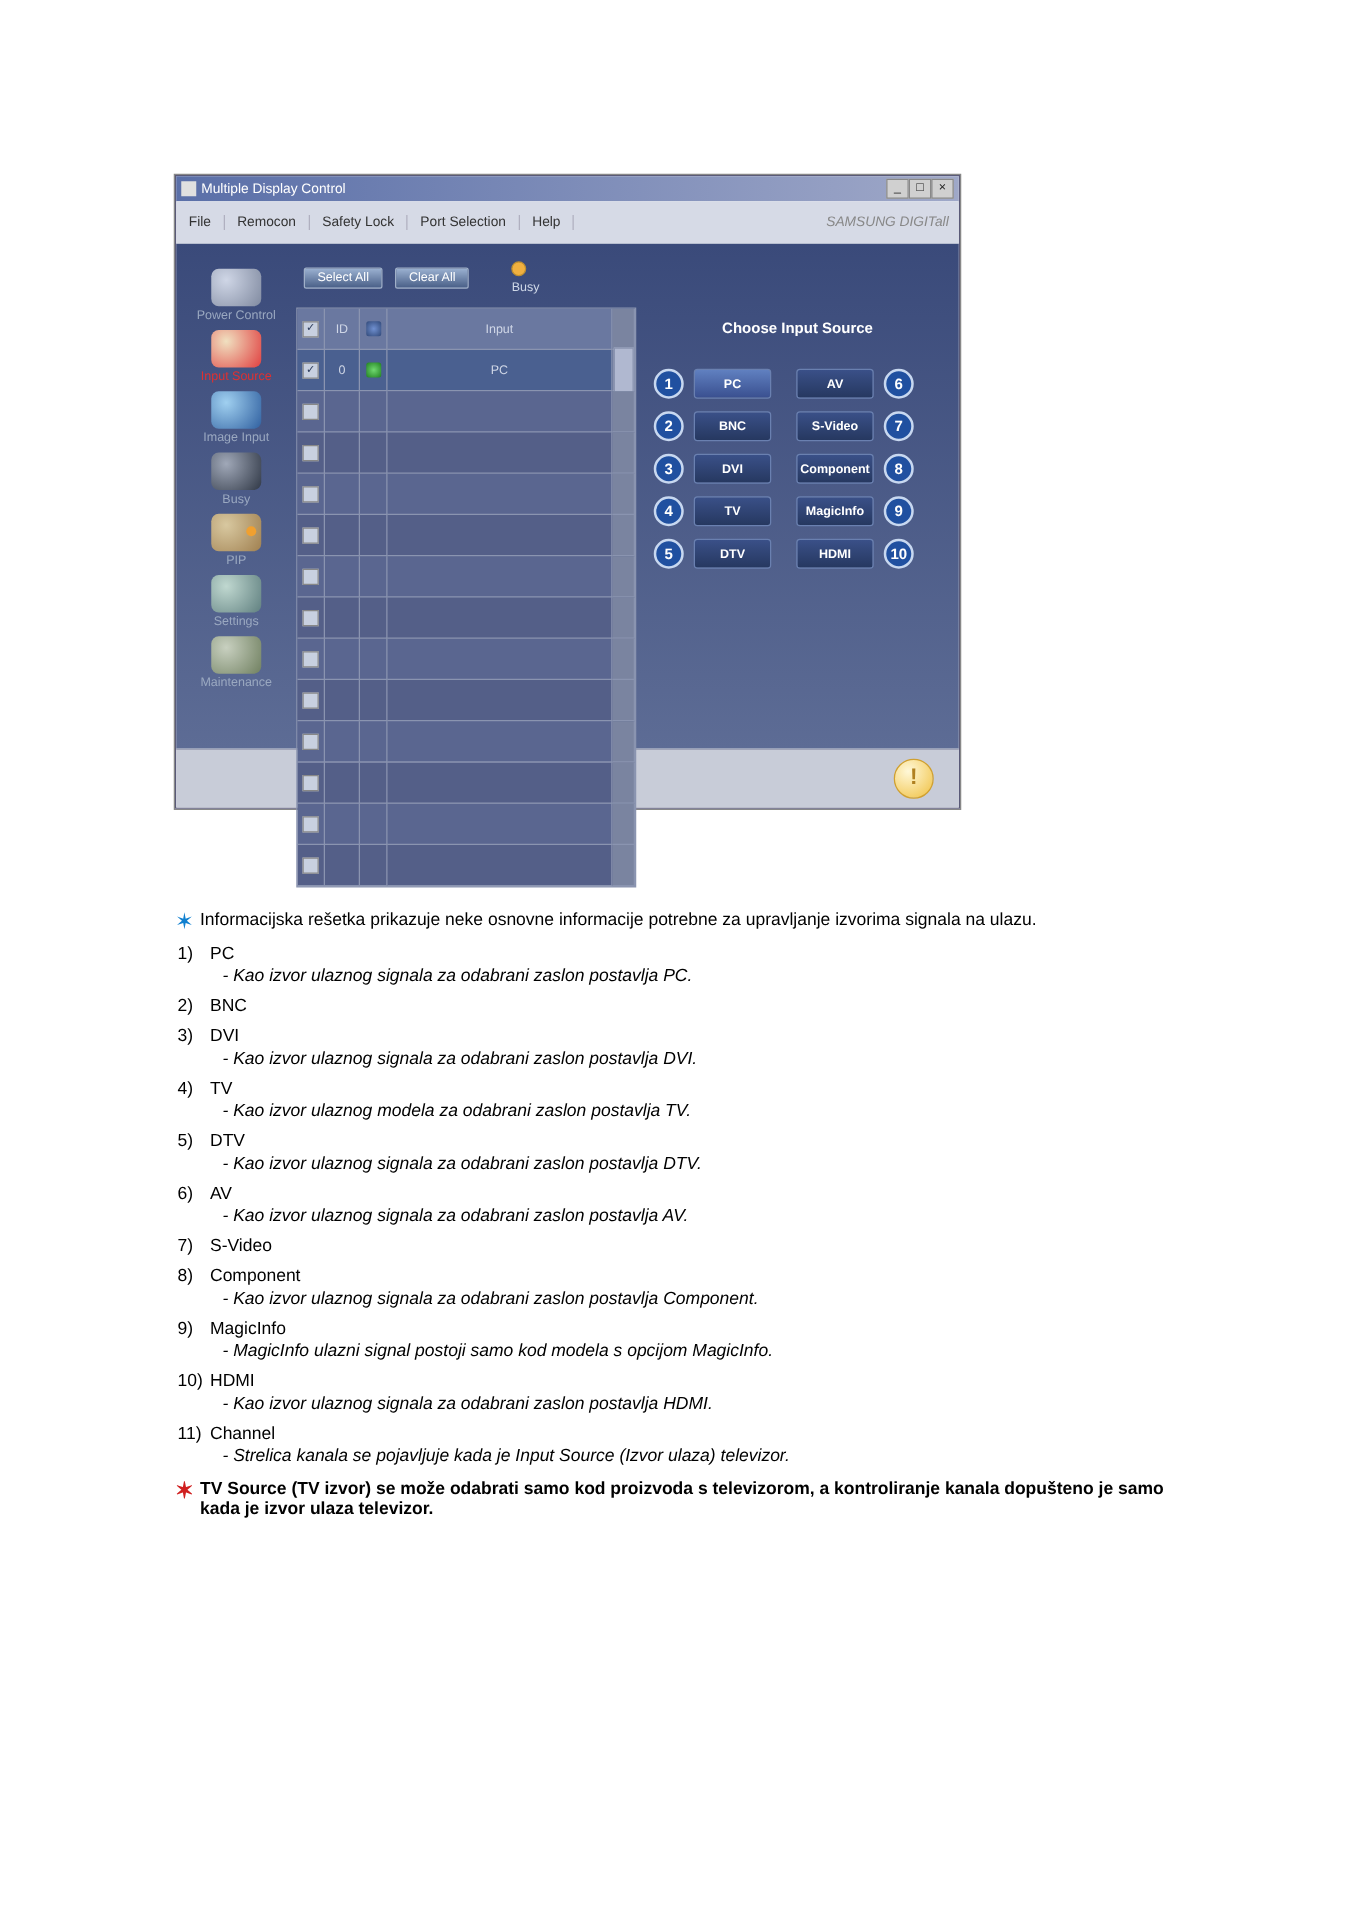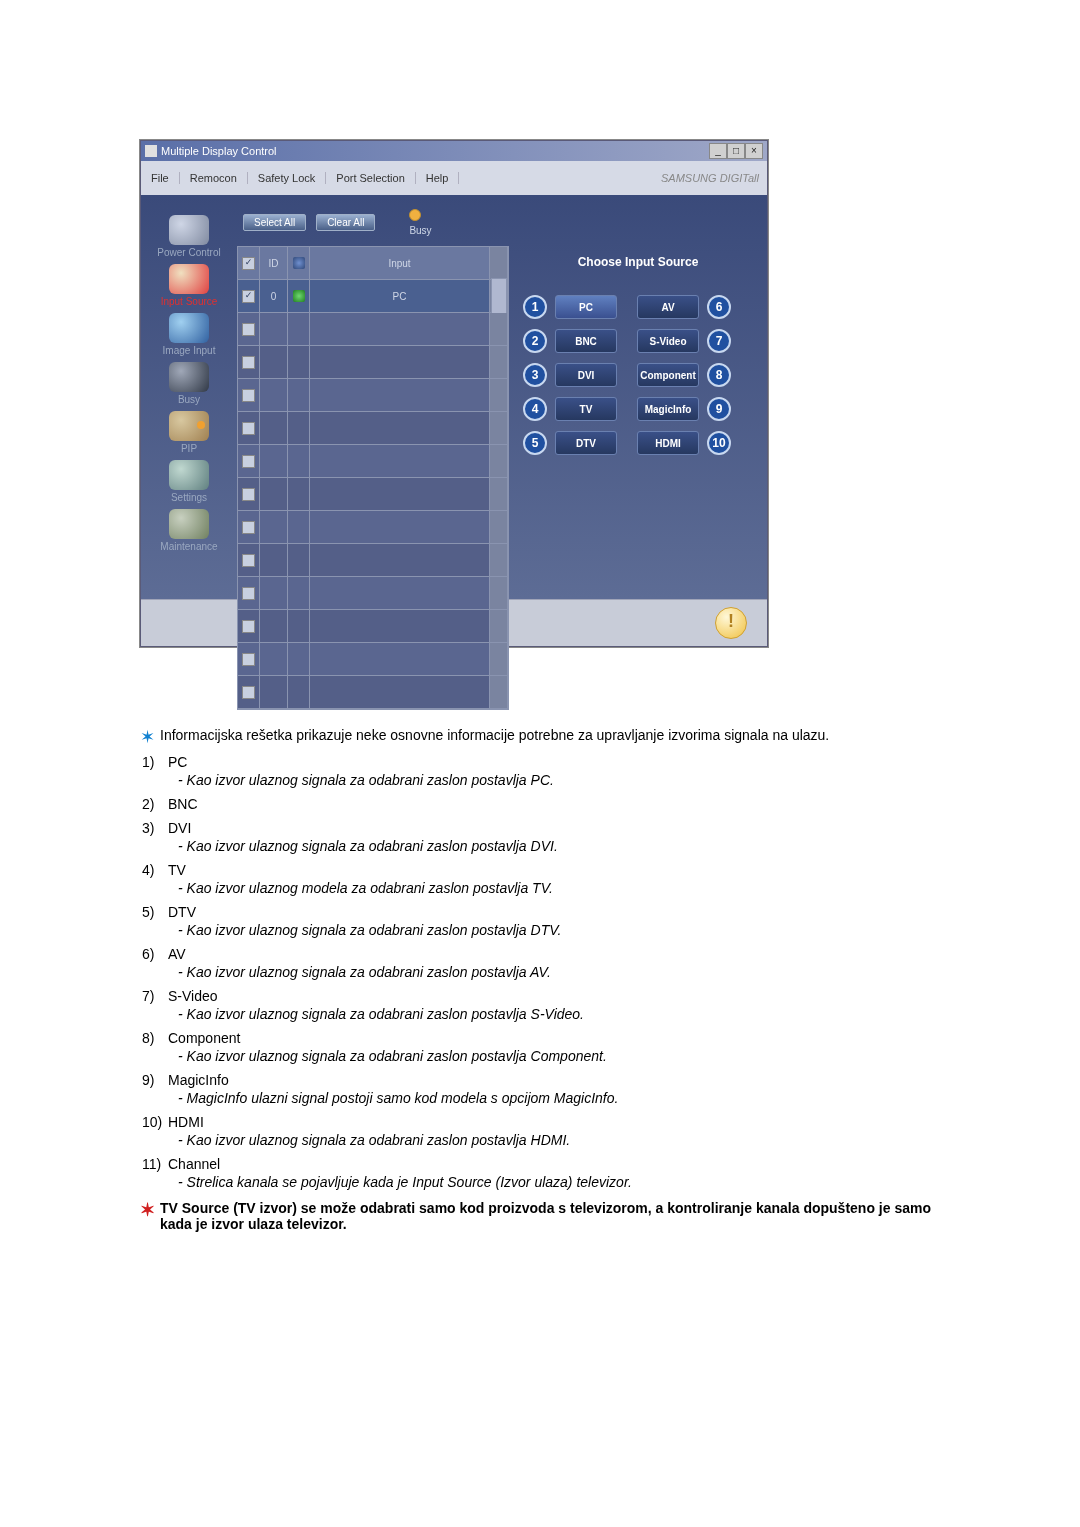--- a/index.html
+++ b/index.html
@@ -554,21 +554,20 @@
         <span class="num">6)</span>
         <div class="body">
           <div class="title">AV</div>
           <div class="desc">- Kao izvor ulaznog signala za odabrani zaslon postavlja AV.</div>
         </div>
       </div>
     <div class="li">
         <span class="num">7)</span>
         <div class="body">
           <div class="title">S-Video</div>
-          <div class="desc">- Kao izvor ulaznog signala za odabrani zaslon postavlja S-Video.</div>
         </div>
       </div>
     <div class="li">
         <span class="num">8)</span>
         <div class="body">
           <div class="title">Component</div>
           <div class="desc">- Kao izvor ulaznog signala za odabrani zaslon postavlja Component.</div>
         </div>
       </div>
     <div class="li">

